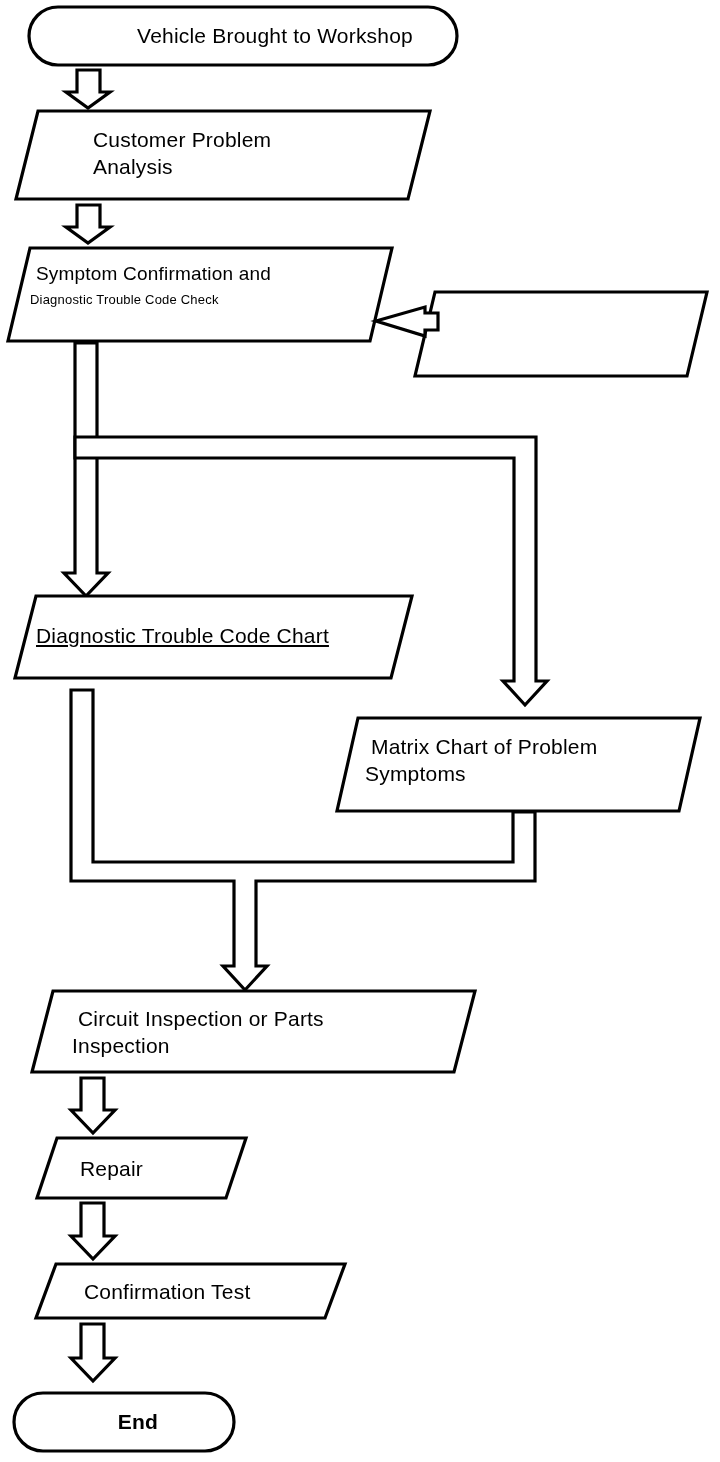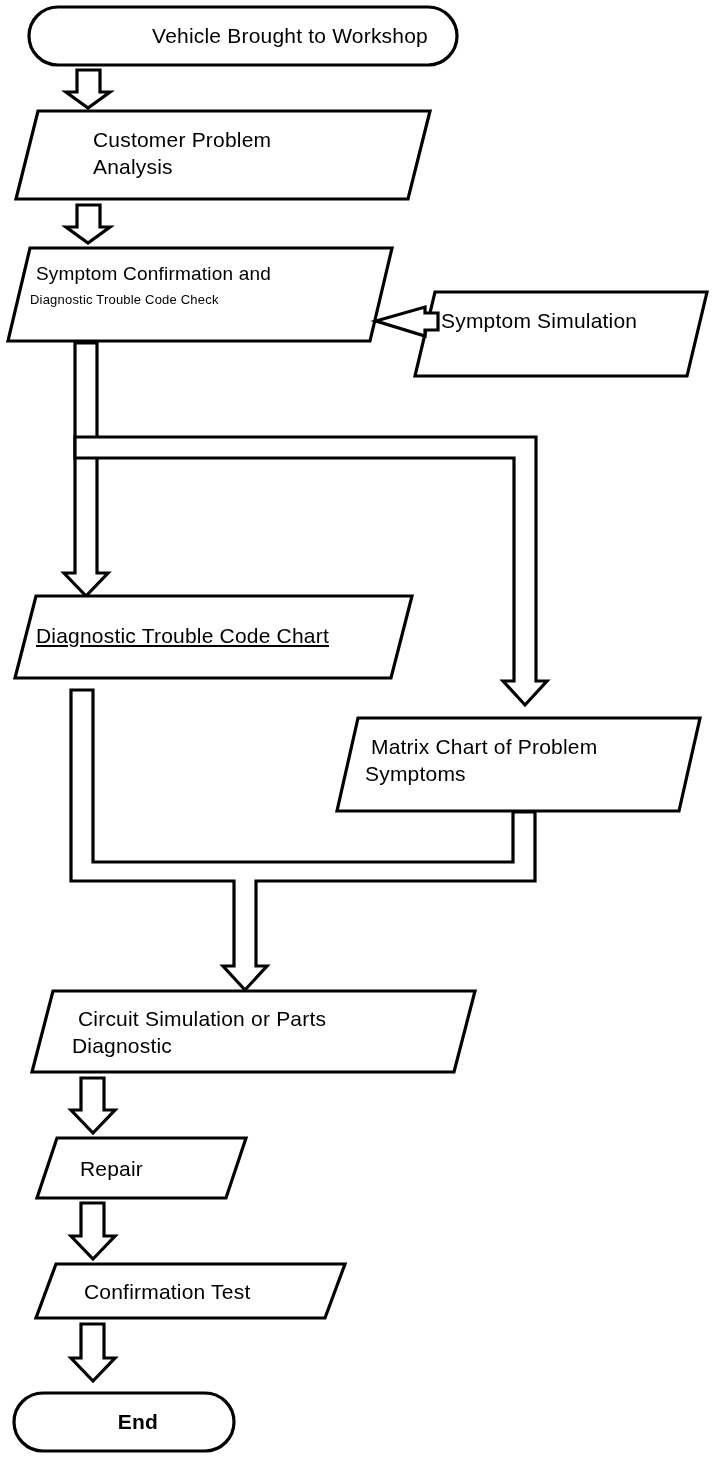--- a/index.html
+++ b/index.html
@@ -90,37 +90,36 @@
     <polygon class="arrow-outline" points="81,1203 104,1203 104,1236 115,1236 93,1259 71,1236 81,1236"></polygon>
 
     <polygon class="shape-outline" points="56,1264 345,1264 325,1318 36,1318"></polygon>
 
     <polygon class="arrow-outline" points="81,1324 104,1324 104,1358 115,1358 93,1381 71,1358 81,1358"></polygon>
 
     <rect class="shape-outline" x="14" y="1393" width="220" height="58" rx="29" ry="29"></rect>
 
   </svg>
 
-  <div class="node-label label-center" style="left:44px; top:22px; width:492px;">Vehicle Brought to Workshop</div>
+  <div class="node-label label-center" style="left:29px; top:22px; width:492px;">Vehicle Brought to Workshop</div>
 
   <div class="node-label" style="left:93px; top:126px;">Customer Problem</div>
   <div class="node-label" style="left:93px; top:153px;">Analysis</div>
 
   <div class="node-label" style="left:36px; top:261px; font-size:19px; line-height:25px;">Symptom Confirmation and</div>
   <div class="node-label" style="left:30px; top:287px; font-size:13px; line-height:25px;">Diagnostic Trouble Code Check</div>
 
-  <div class="node-label" style="left:441px; top:307px;">Symptom Simulation</div>
 
   <div class="node-label" style="left:36px; top:622px;text-decoration:underline;">Diagnostic Trouble Code Chart</div>
 
   <div class="node-label" style="left:371px; top:733px;">Matrix Chart of Problem</div>
   <div class="node-label" style="left:365px; top:760px;">Symptoms</div>
 
-  <div class="node-label" style="left:78px; top:1005px;">Circuit Simulation or Parts</div>
-  <div class="node-label" style="left:72px; top:1032px;">Diagnostic</div>
+  <div class="node-label" style="left:78px; top:1005px;">Circuit Inspection or Parts</div>
+  <div class="node-label" style="left:72px; top:1032px;">Inspection</div>
 
   <div class="node-label" style="left:80px; top:1155px;">Repair</div>
 
   <div class="node-label" style="left:84px; top:1278px;">Confirmation Test</div>
 
   <div class="node-label label-center" style="left:14px; top:1408px; width:248px;font-weight:bold;">End</div>
 
 </div>
 
 </body></html>

